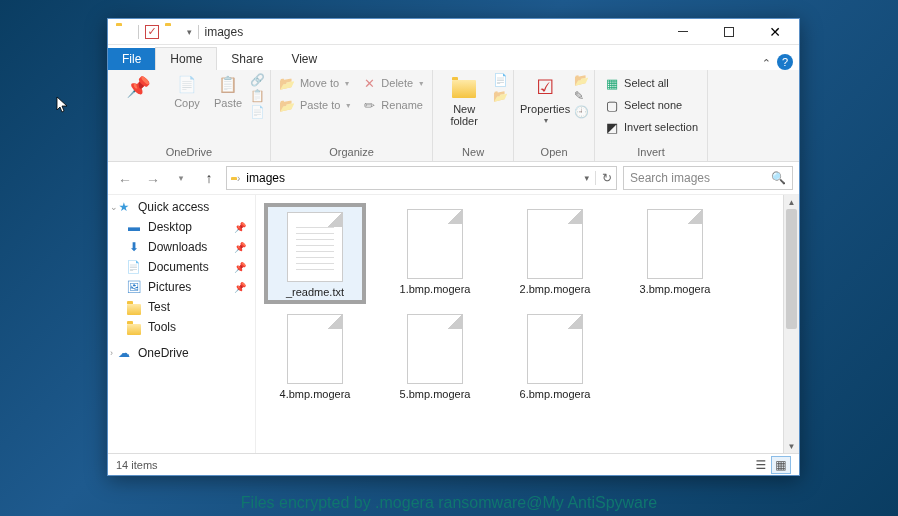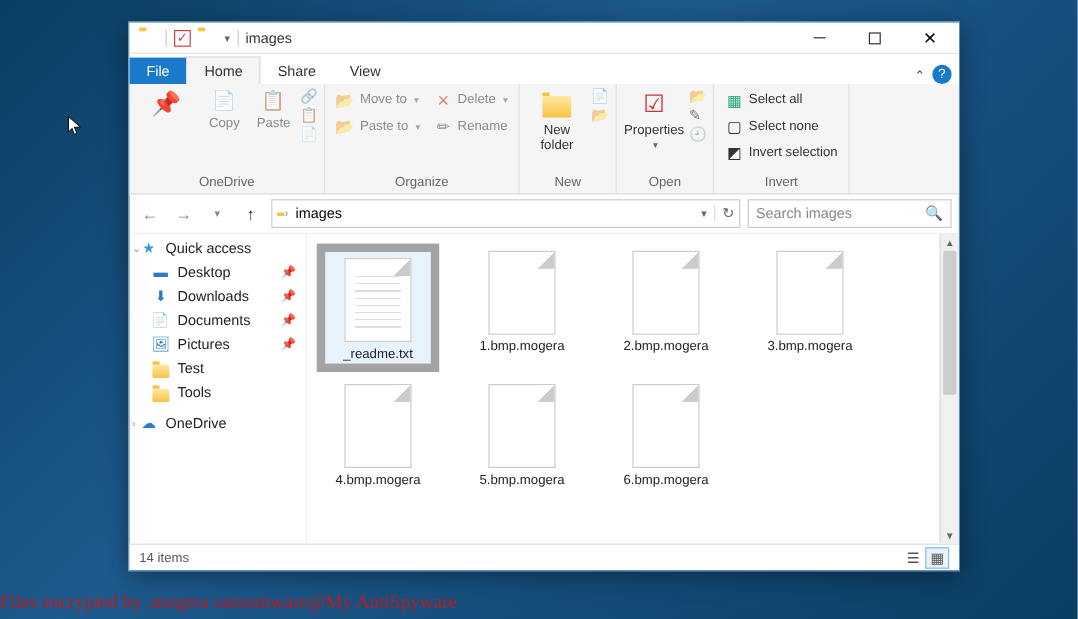--- a/index.html
+++ b/index.html
@@ -52,36 +52,36 @@
 .navitem { display: flex; align-items: center; gap: 6px; padding: 3px 8px 3px 18px; font-size: 12px; color: #222; cursor: pointer; position: relative; }
 .navitem.head { font-weight: normal; padding-left: 8px; }
 .navitem .pin { color: #bbb; font-size: 10px; margin-left: auto; }
 .navitem .nico { width: 16px; height: 14px; display: flex; align-items: center; justify-content: center; font-size: 12px; }
 .qstar { color: #3a9bdc; font-size: 14px; }
 .caret { position: absolute; left: 2px; font-size: 9px; color: #999; }
 
 .content { flex: 1; display: flex; overflow: hidden; position: relative; }
 .filegrid { flex: 1; padding: 8px; display: flex; flex-wrap: wrap; gap: 4px 18px; align-content: flex-start; overflow: hidden; }
 .fitem { width: 102px; display: flex; flex-direction: column; align-items: center; gap: 4px; padding: 6px 2px 2px; cursor: pointer; }
-.fitem.sel { border: 7px solid #a3a3a3; background: #e8f2fb; padding: 5px 1px 1px; }
+.fitem.sel { border: 4px solid #a3a3a3; background: #e8f2fb; padding: 5px 1px 1px; }
 .ficon { width: 56px; height: 70px; background: #fff; border: 1px solid #ccc; position: relative; }
 .ficon::before { content:""; position:absolute; top:0; right:0; width:14px; height:14px; background: linear-gradient(135deg, #fff 49%, #ccc 50%); }
 .ficon.txt::after { content:""; position:absolute; left:8px; right:8px; top:14px; bottom:8px; background: repeating-linear-gradient(#ddd 0, #ddd 1px, transparent 1px, transparent 6px); }
 .fname { font-size: 11px; color: #222; text-align: center; word-break: break-all; line-height: 1.2; }
 .vscroll { width: 16px; background: #f0f0f0; border-left: 1px solid #ddd; position: relative; }
 .vscroll .thumb { position: absolute; left: 2px; right: 2px; top: 14px; height: 120px; background: #ccc; border-radius: 2px; }
 .vscroll .arr { position: absolute; left: 0; right: 0; height: 14px; display: flex; align-items: center; justify-content: center; font-size: 8px; color: #666; }
 .vscroll .up { top: 0; } .vscroll .dn { bottom: 0; }
 
 .status { height: 22px; border-top: 1px solid #ddd; display: flex; align-items: center; padding: 0 8px; font-size: 11px; color: #555; background: #fff; }
 .status .sp { flex:1; }
 .viewbtn { width: 20px; height: 18px; border: 1px solid transparent; display: flex; align-items: center; justify-content: center; font-size: 12px; cursor: pointer; }
 .viewbtn.active { border-color: #8bbde8; background: #e8f2fb; }
 
-.caption { position: absolute; bottom: 4px; left: 0; right: 0; font-size: 16px; color: #b91c1c; font-family: Liberation Serif, serif; }
+.caption { position: absolute; bottom: 4px; left: 0; right: 0; text-align: center; font-size: 16px; color: #0f766e; font-family: Liberation Sans, sans-serif; }
 .disabled { opacity: 0.55; }
 </style>
 </head>
 <body>
 
 <div class="cursor">
 <svg width="14" height="18" viewBox="0 0 14 18">
       <path d="M1 1 L1 14 L4 11 L6 16 L8 15 L6 10 L11 10 Z" fill="white" stroke="black" stroke-width="0.8"></path>
     </svg>
 </div>

